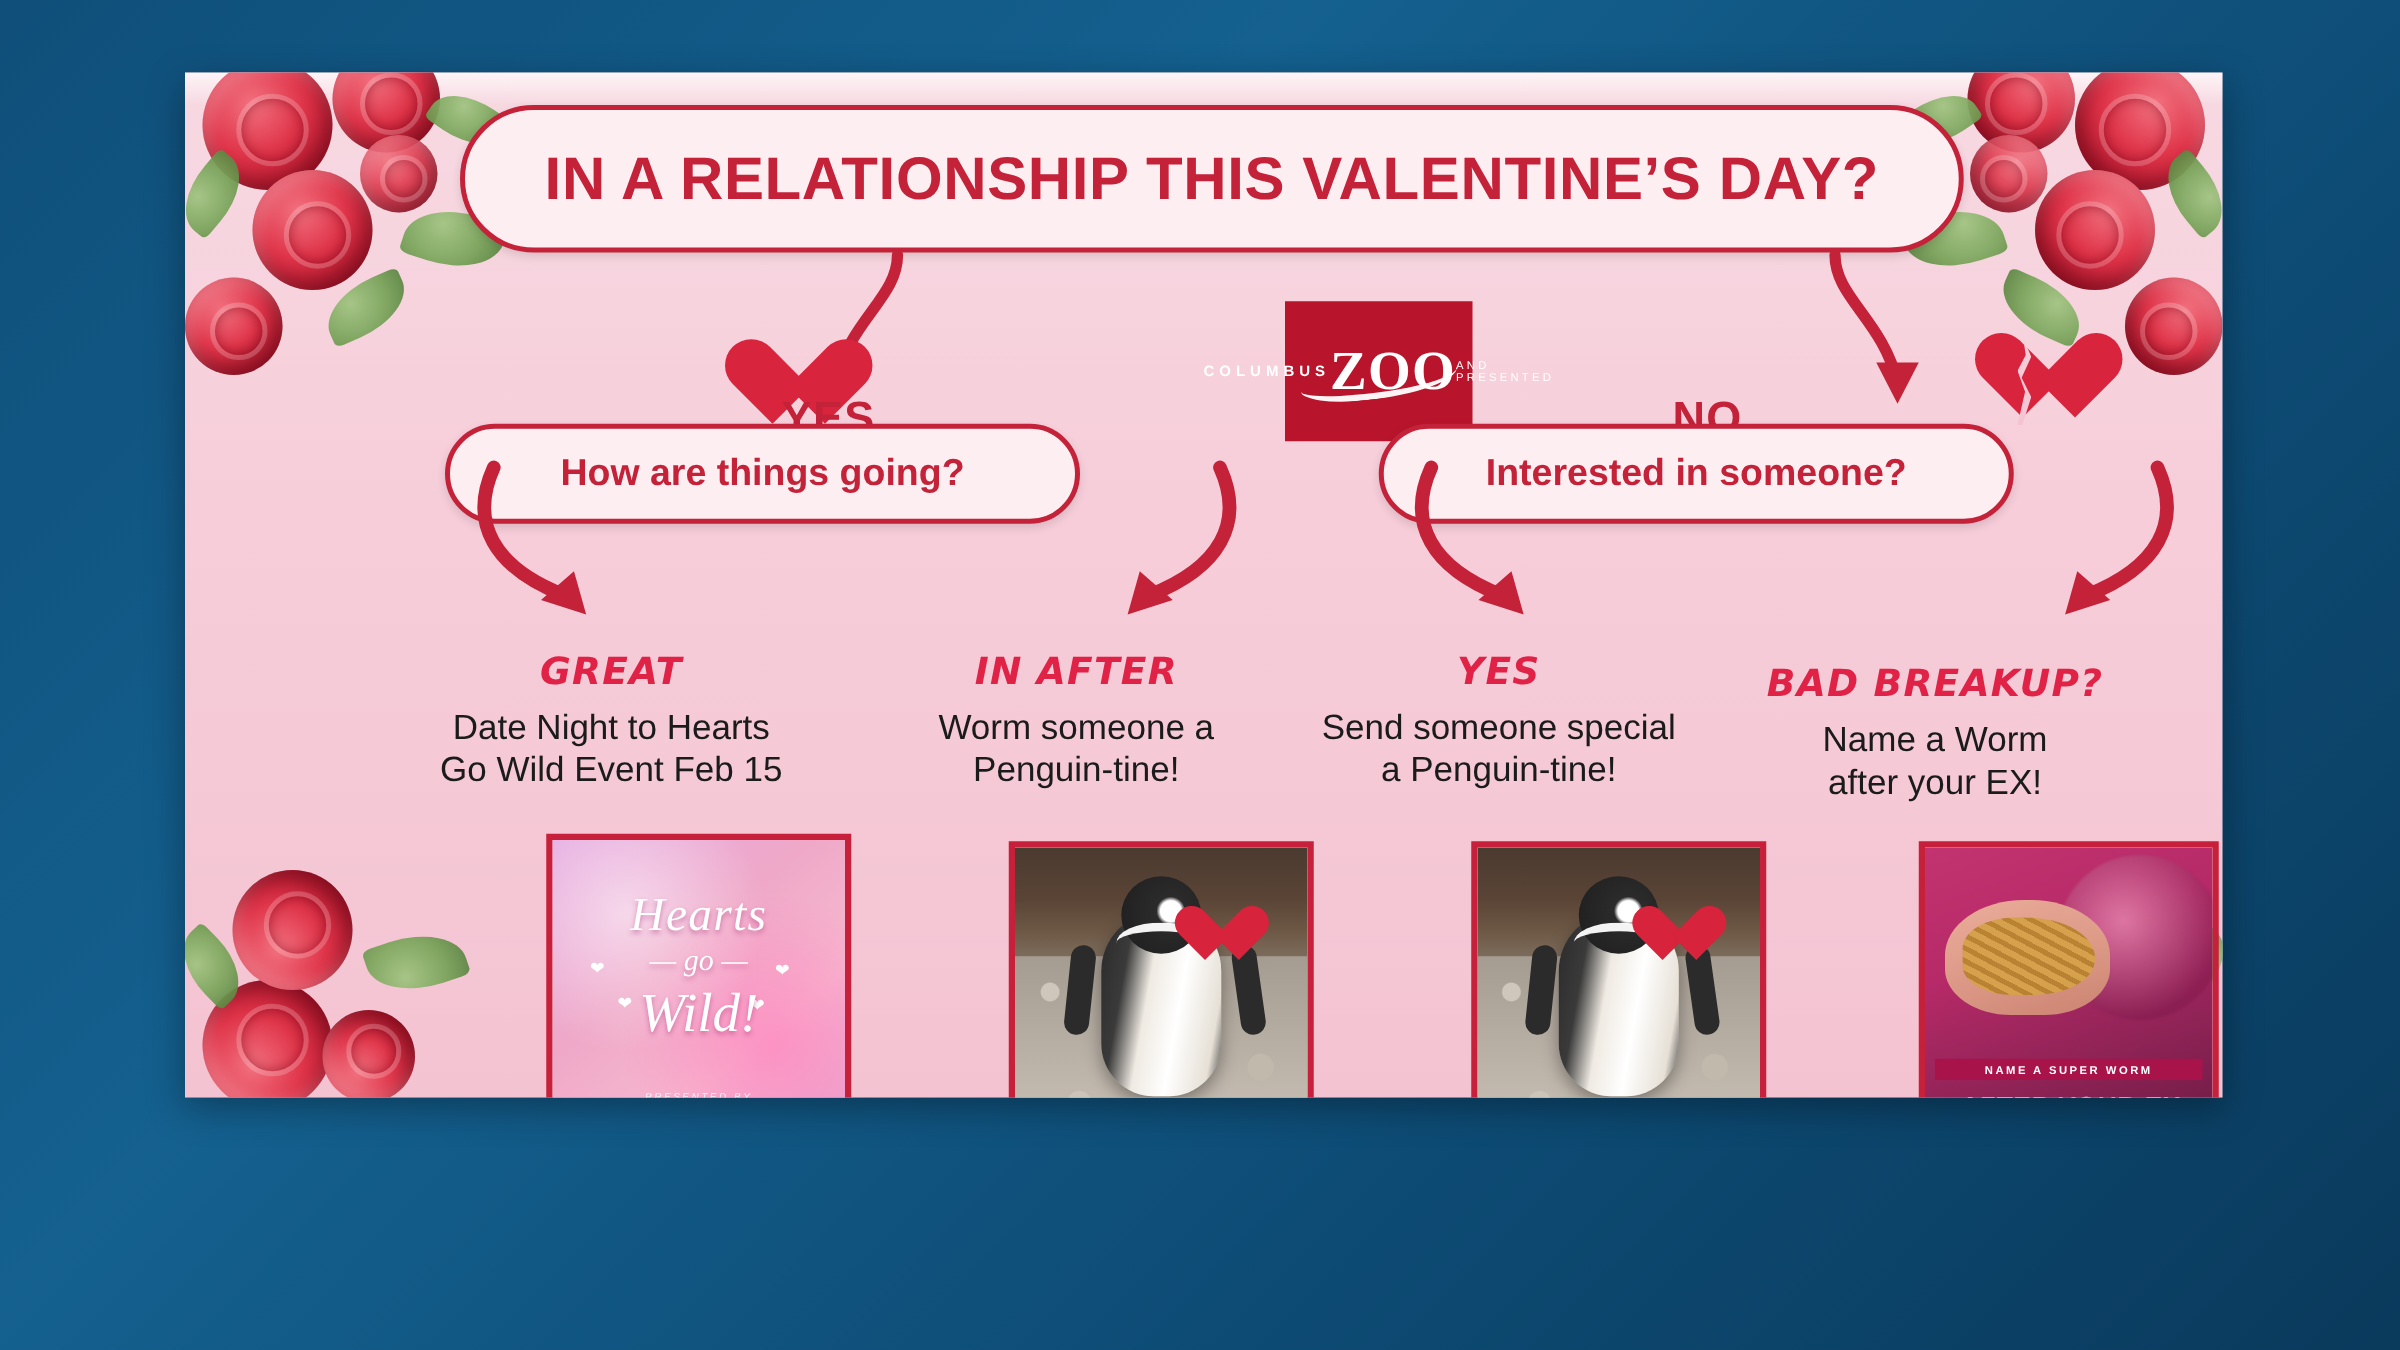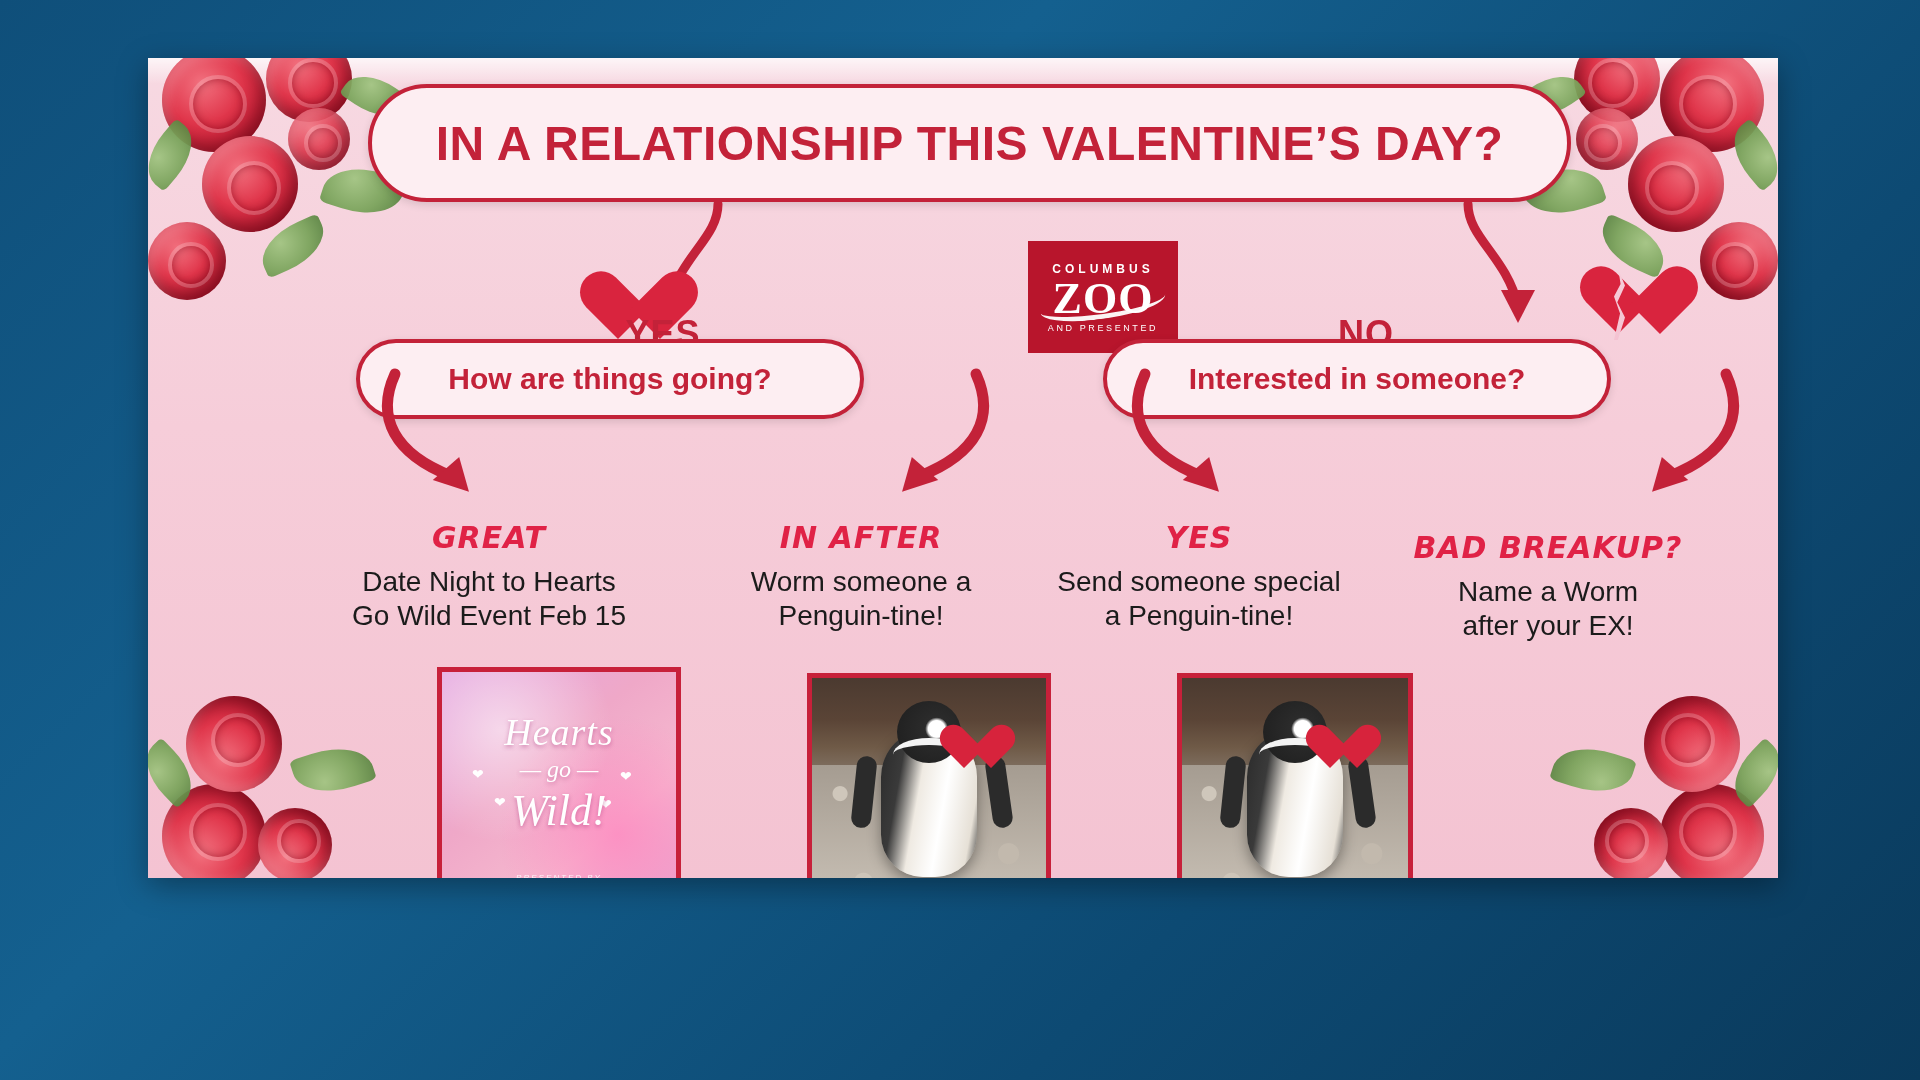--- a/index.html
+++ b/index.html
@@ -154,21 +154,20 @@
 
   
   #zoo-logo {
     position: absolute;
     left: 880px;
     top: 183px;
     width: 150px;
     height: 112px;
     background: #b8152c;
     display: flex;
-    flex-direction: column;
     align-items: center;
     justify-content: center;
     color: #ffffff;
   }
   #zoo-logo .top {
     font-size: 12px;
     letter-spacing: 4px;
     font-weight: bold;
   }
   #zoo-logo .mid {
@@ -549,14 +548,23 @@
       <div class="pg-collar"></div>
       <div class="pg-heart"></div>
     </div>
   </div>
 
   <div class="outcome" id="out-4">
     <div class="head">BAD BREAKUP?</div>
     <div class="body">Name a Worm
 after your EX!</div>
   </div>
+  <div class="photo" id="photo-4">
+    <div class="worm-scene">
+      <div class="bear"></div>
+      <div class="hand"></div>
+      <div class="worms"></div>
+      <div class="worm-band">NAME A SUPER WORM</div>
+      <div class="worm-title">AFTER YOUR EX</div>
+    </div>
+  </div>
 
 </div>
 
 </body></html>

